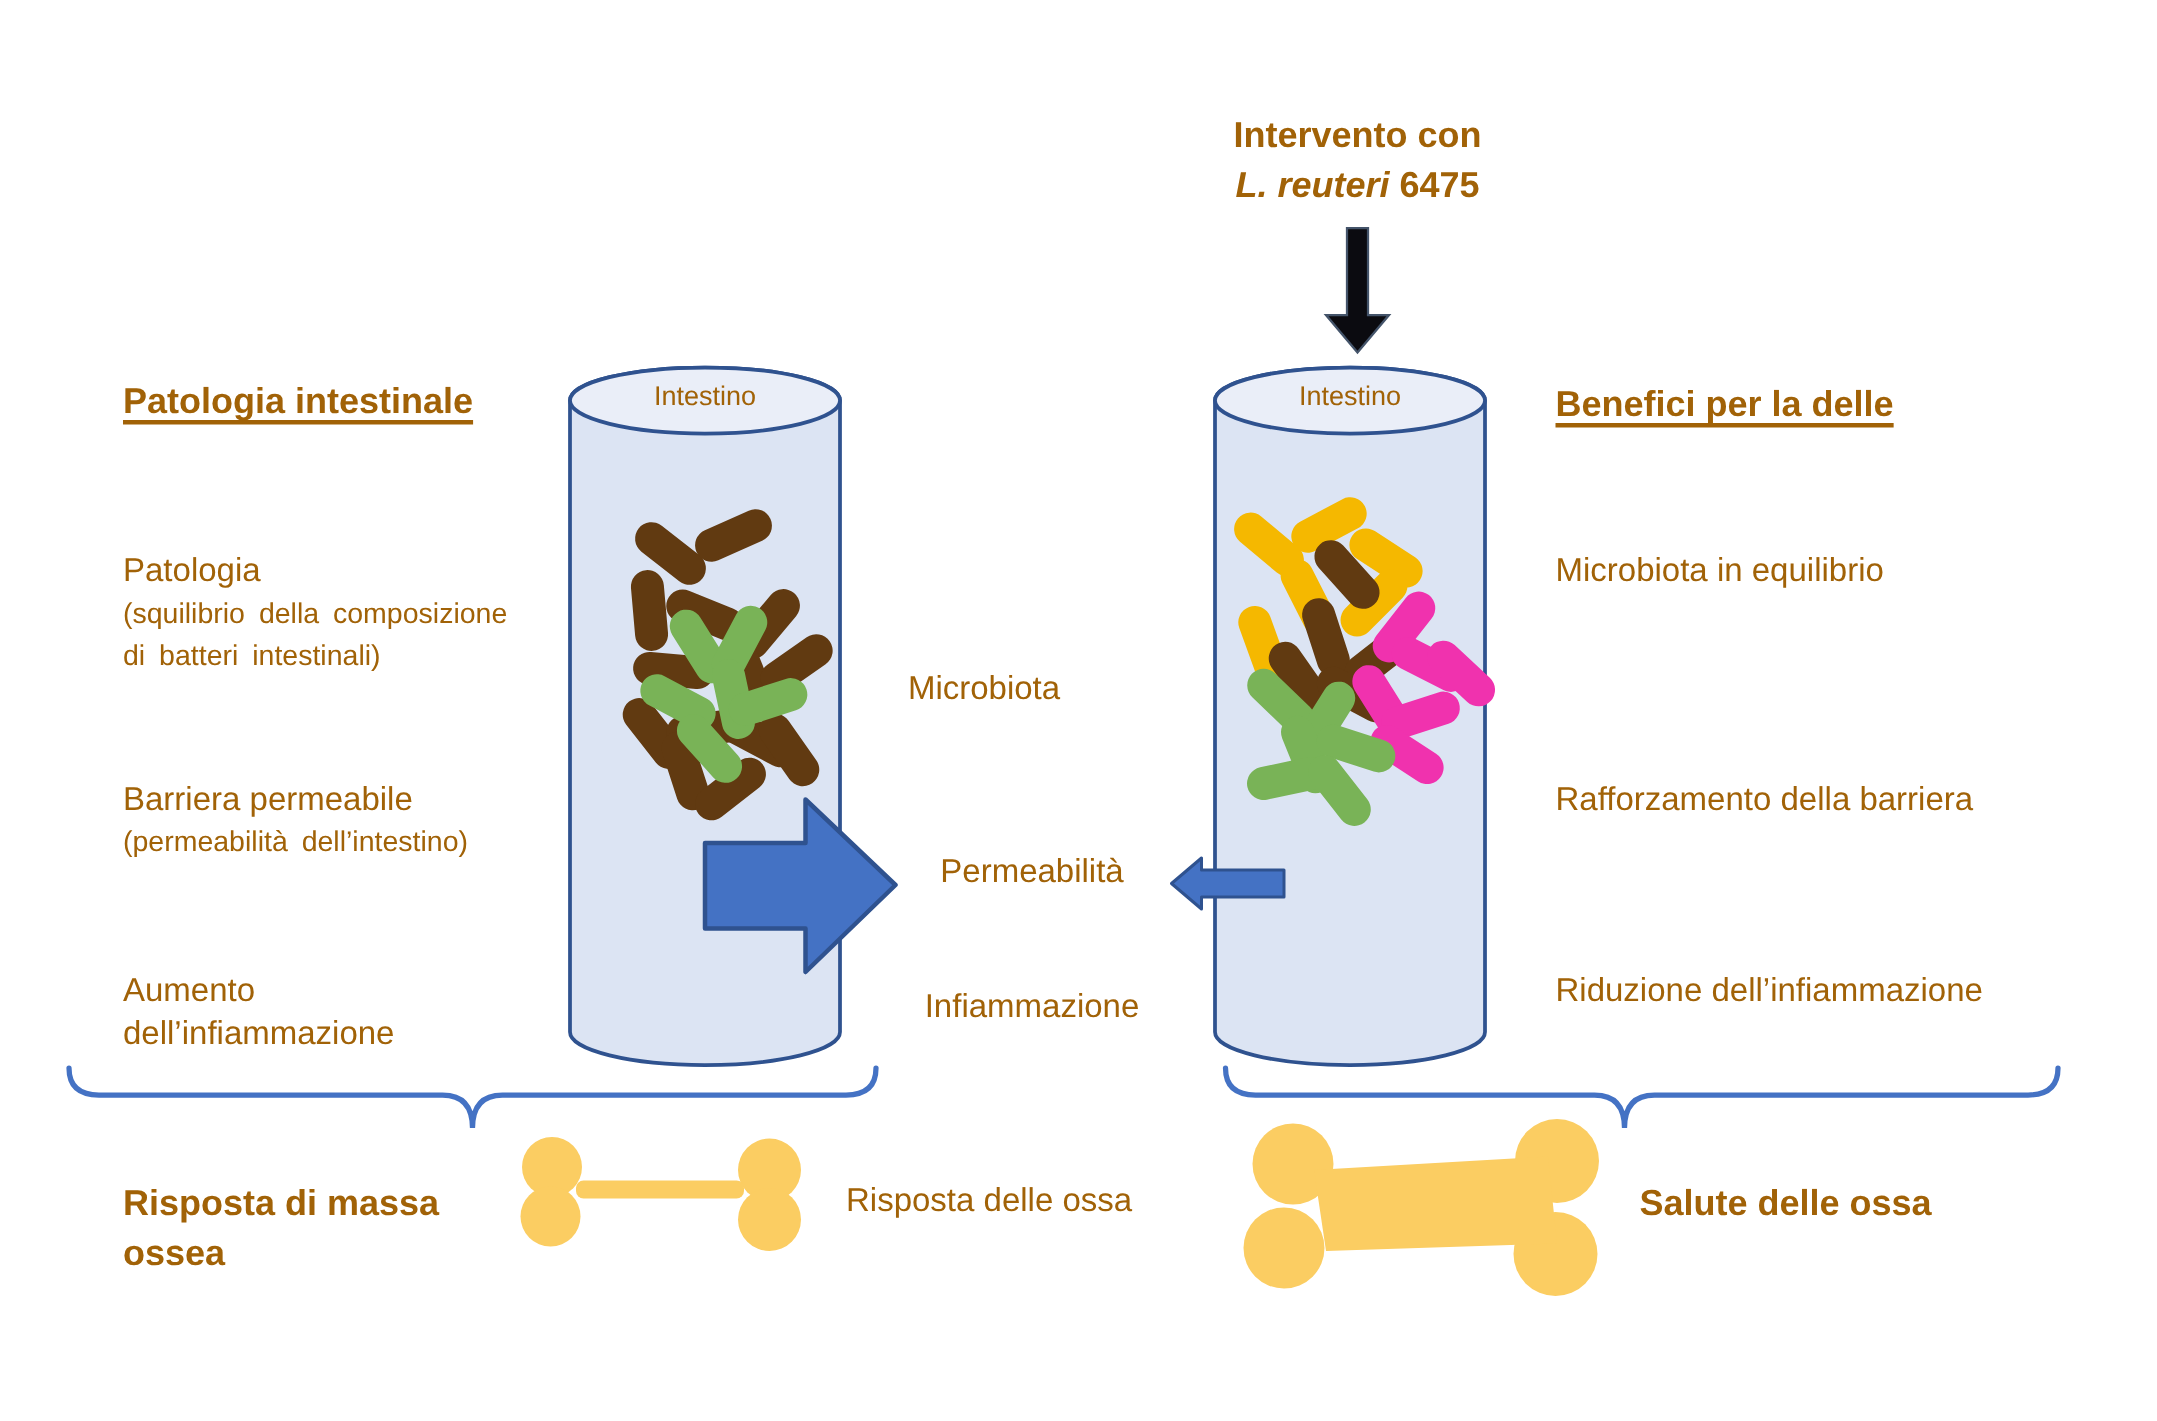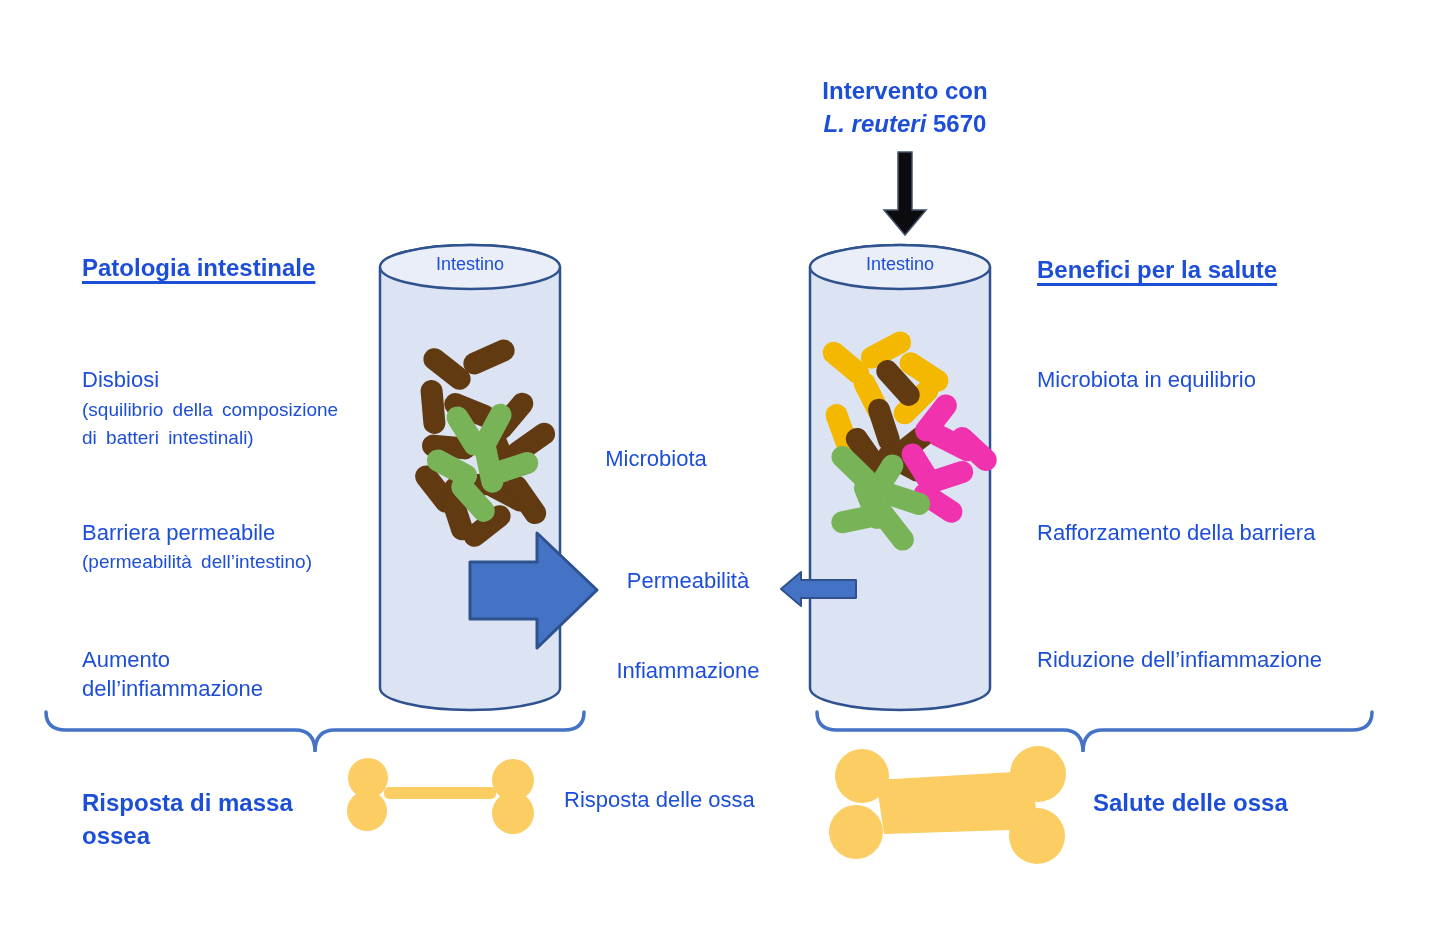--- a/index.html
+++ b/index.html
@@ -1,18 +1,18 @@
 <!DOCTYPE html>
 <html><head>
 <meta charset="utf-8">
 <style>
   html,body{margin:0;padding:0;background:#ffffff;}
   .canvas{
     position:relative;width:1438px;height:947px;background:#ffffff;overflow:hidden;
-    font-family:"Liberation Sans",sans-serif;color:#1d4ed8;
+    font-family:"Liberation Sans",sans-serif;color:#a16207;
   }
   svg.layer{position:absolute;left:0;top:0;z-index:1;}
   .txt{position:absolute;z-index:2;white-space:nowrap;font-size:22px;line-height:28px;}
   .heading{font-weight:bold;font-size:24px;text-decoration:underline;text-decoration-thickness:2.5px;text-underline-offset:5px;}
   .sub{font-size:19px;word-spacing:4px;line-height:28px;}
   .bold24{font-weight:bold;font-size:24px;line-height:33px;}
   .center-label{transform:translateX(-50%);}
   .title-block{position:absolute;z-index:2;text-align:center;font-weight:bold;font-size:24px;line-height:33px;transform:translateX(-50%);}
   .title-block i{font-style:italic;}
   .intestino{position:absolute;z-index:3;width:180px;text-align:center;font-size:18px;}
@@ -98,40 +98,40 @@
       <circle cx="862" cy="776" r="27"></circle>
       <circle cx="856" cy="832" r="27"></circle>
       <circle cx="1038" cy="774" r="28"></circle>
       <circle cx="1037" cy="836" r="28"></circle>
       <polygon points="876,780 1032,771 1038,829 884,834"></polygon>
     </g>
   </svg>
 
   <div class="title-block" style="left:905px;top:74px;">
     <div>Intervento con</div>
-    <div><i>L. reuteri</i><span> 5670</span></div>
+    <div><i>L. reuteri</i><span> 6475</span></div>
   </div>
 
   <div class="intestino" style="left:380px;top:254px;">Intestino</div>
   <div class="intestino" style="left:810px;top:254px;">Intestino</div>
 
   <div class="txt heading" style="left:82px;top:254px;">Patologia intestinale</div>
-  <div class="txt" style="left:82px;top:366px;">Disbiosi</div>
+  <div class="txt" style="left:82px;top:366px;">Patologia</div>
   <div class="txt sub" style="left:82px;top:396px;">(squilibrio della composizione</div>
   <div class="txt sub" style="left:82px;top:424px;">di batteri intestinali)</div>
   <div class="txt" style="left:82px;top:519px;">Barriera permeabile</div>
   <div class="txt sub" style="left:82px;top:548px;">(permeabilità dell’intestino)</div>
   <div class="txt" style="left:82px;top:646px;">Aumento</div>
   <div class="txt" style="left:82px;top:675px;">dell’infiammazione</div>
 
   <div class="txt center-label" style="left:656px;top:445px;">Microbiota</div>
   <div class="txt center-label" style="left:688px;top:567px;">Permeabilità</div>
   <div class="txt center-label" style="left:688px;top:657px;">Infiammazione</div>
 
-  <div class="txt heading" style="left:1037px;top:256px;">Benefici per la salute</div>
+  <div class="txt heading" style="left:1037px;top:256px;">Benefici per la delle</div>
   <div class="txt" style="left:1037px;top:519px;">Rafforzamento della barriera</div>
   <div class="txt" style="left:1037px;top:366px;">Microbiota in equilibrio</div>
   <div class="txt" style="left:1037px;top:646px;">Riduzione dell’infiammazione</div>
 
   <div class="txt bold24" style="left:82px;top:786px;">Risposta di massa</div>
   <div class="txt bold24" style="left:82px;top:819px;">ossea</div>
   <div class="txt" style="left:564px;top:786px;">Risposta delle ossa</div>
   <div class="txt bold24" style="left:1093px;top:786px;">Salute delle ossa</div>
 
 </div>

